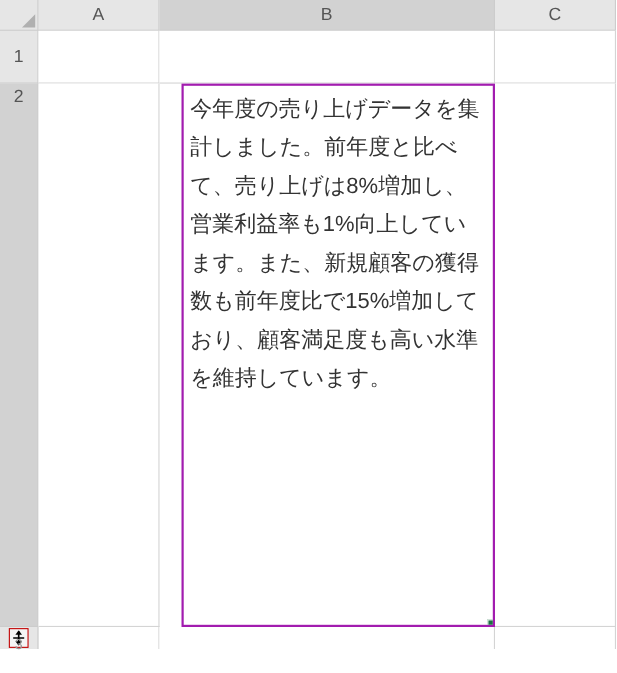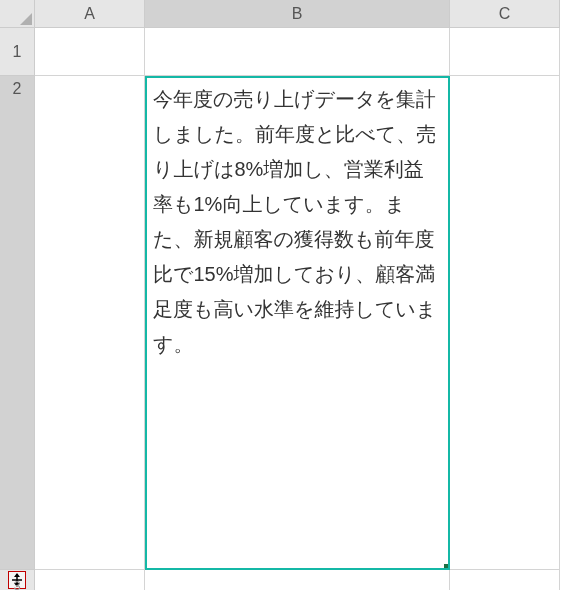--- a/index.html
+++ b/index.html
@@ -68,22 +68,23 @@
       background: #ffffff;
       border-right: 1px solid #d4d4d4;
       border-bottom: 1px solid #d4d4d4;
       padding: 4px 6px;
       font-size: 20px;
       color: #333333;
       line-height: 1.75;
       overflow: hidden;
     }
     .cell.selected {
-      border: 2px solid #14b8a6;
+      border: 2px solid #a21caf;
       position: relative;
+      margin-left: 20px;
     }
     .cell.selected::after {
       content: "";
       position: absolute;
       right: -4px;
       bottom: -4px;
       width: 7px;
       height: 7px;
       background: #1d7044;
       border: 1px solid #ffffff;

